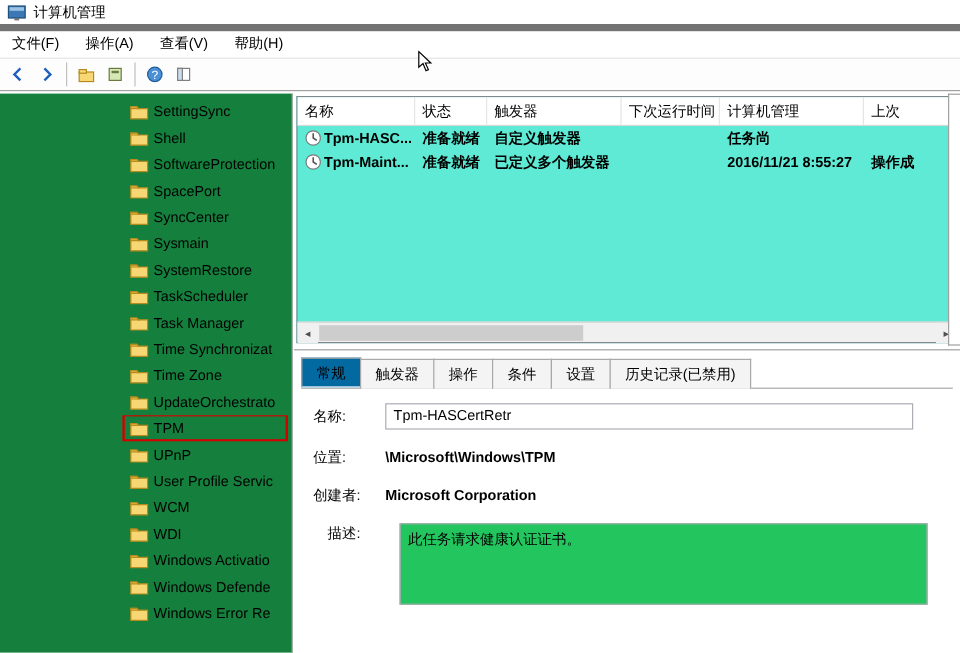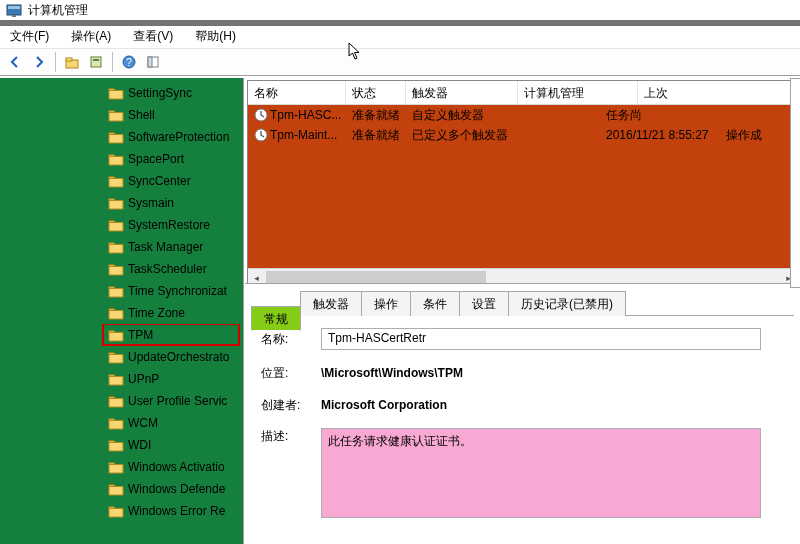--- a/index.html
+++ b/index.html
@@ -19,50 +19,50 @@
   .tree-col { width: 244px; border-right: 1px solid #a0a0a0; background:#15803d; overflow:hidden;}
   .tree { padding-top: 4px; }
   .tree-item { display:flex; align-items:center; height:22px; padding-left: 108px; position:relative; white-space:nowrap; overflow:hidden;}
   .tree-item .folder-icon { width:16px; height:14px; margin-right:4px; flex-shrink:0; }
   .folder-icon svg { display:block; }
   .tree-item .highlight-box { position:absolute; left:102px; top:-1px; width:138px; height:23px; border:2px solid #d40000; pointer-events:none;}
 
   
   .right { flex: 1; display: flex; flex-direction: column; border-left:1px solid #fff; }
   .right-top { height: 214px; border-bottom: 1px solid #a0a0a0; overflow:hidden; position:relative;}
-  .right-top-inner { border:1px solid #828790; margin:2px 2px 0 2px; height:206px; background:#c2410c; display:flex; flex-direction:column;}
+  .right-top-inner { border:1px solid #828790; margin:2px 2px 0 2px; height:206px; background:#5eead4; display:flex; flex-direction:column;}
   .list-header { display:flex; height:24px; border-bottom:1px solid #d9d9d9; background:#fff; }
   .list-header div { padding: 4px 6px; border-right:1px solid #e5e5e5; white-space:nowrap; overflow:hidden;}
   .col-name { width:98px; }
   .col-status { width:60px; }
   .col-trigger { width:112px; }
   .col-next { width:82px; }
   .col-last { width:120px; }
   .col-result { flex:1; }
   .list-body { flex:1; overflow:hidden; }
   .list-row { display:flex; height:20px; align-items:center; }
-  .list-row div { padding: 2px 6px; white-space:nowrap; overflow:hidden;}
+  .list-row div { padding: 2px 6px; white-space:nowrap; overflow:hidden;font-weight:bold;}
   .task-icon { width:14px; height:14px; display:inline-flex; vertical-align:middle; margin-right:2px;}
   .task-icon svg { width:14px; height:14px; }
   .hscroll-stub { height:17px; background:#f0f0f0; border-top:1px solid #d4d4d4; position:relative;}
   .hscroll-stub .thumb { position:absolute; left:2px; top:2px; height:13px; width:60px; background:#cdcdcd; }
   .hscroll-stub .arrow { position:absolute; top:0; width:17px; height:17px; background:#f0f0f0; display:flex;align-items:center;justify-content:center;font-size:9px;color:#505050;}
   .hscroll-stub .arrow.l{left:0;}
   .hscroll-stub .arrow.r{right:0;}
 
   .right-bottom { flex:1; background:#fff; padding:6px 6px 0 6px;}
   .tabs { display:flex; border-bottom:1px solid #a9a9a9; height:26px; }
   .tab { padding:4px 12px 3px 12px; border:1px solid #a9a9a9; border-bottom:none; margin-right:-1px; background:#f4f4f4; position:relative; top:1px;}
-  .tab.active { background:#84cc16; border-bottom:1px solid #fff; top:16px; padding-bottom:4px;}
+  .tab.active { background:#0369a1; border-bottom:1px solid #fff; top:0px; padding-bottom:4px;}
   .form { padding:12px 10px; }
   .form-row { display:flex; align-items:center; margin-bottom:14px; }
   .form-row .lbl { width:60px; }
   .form-row .val-box { flex:1; border:1px solid #abadb3; height:22px; padding:2px 6px; max-width:440px; background:#fff;}
   .form-row .val-text { flex:1; padding:2px 0px;font-weight:bold; }
-  .desc-box { flex:1; border:1px solid #abadb3; height:90px; padding:4px 6px; max-width:440px; background:#f9a8d4; overflow:hidden;}
+  .desc-box { flex:1; border:1px solid #abadb3; height:68px; padding:4px 6px; max-width:440px; background:#22c55e; overflow:hidden;}
 
   .cursor { position:absolute; top:42px; left:348px; width:16px;height:20px; pointer-events:none;}
   .cursor svg { width:16px;height:20px; }
 
   .side-sliver { position:absolute; right:0; top:78px; width:10px; height:210px; border:1px solid #a0a0a0; border-right:none; background:#fff;}
 </style>
 </head>
 <body>
 
 <div class="titlebar">
@@ -189,67 +189,67 @@
           </span>
           <span>SystemRestore</span>
         </div>
         <div class="tree-item">
           <span class="folder-icon">
             <svg viewBox="0 0 16 14">
               <path d="M1 3 L6 3 L7.5 4.5 L15 4.5 L15 13 L1 13 Z" fill="#f7d774" stroke="#b58a1e"></path>
               <path d="M1 3 L6 3 L7.5 4.5 L1 4.5 Z" fill="#f3c94d" stroke="#b58a1e"></path>
             </svg>
           </span>
+          <span>TaskScheduler</span>
+        </div>
+        <div class="tree-item">
+          <span class="folder-icon">
+            <svg viewBox="0 0 16 14">
+              <path d="M1 3 L6 3 L7.5 4.5 L15 4.5 L15 13 L1 13 Z" fill="#f7d774" stroke="#b58a1e"></path>
+              <path d="M1 3 L6 3 L7.5 4.5 L1 4.5 Z" fill="#f3c94d" stroke="#b58a1e"></path>
+            </svg>
+          </span>
           <span>Task Manager</span>
         </div>
         <div class="tree-item">
           <span class="folder-icon">
             <svg viewBox="0 0 16 14">
               <path d="M1 3 L6 3 L7.5 4.5 L15 4.5 L15 13 L1 13 Z" fill="#f7d774" stroke="#b58a1e"></path>
               <path d="M1 3 L6 3 L7.5 4.5 L1 4.5 Z" fill="#f3c94d" stroke="#b58a1e"></path>
             </svg>
           </span>
-          <span>TaskScheduler</span>
-        </div>
-        <div class="tree-item">
-          <span class="folder-icon">
-            <svg viewBox="0 0 16 14">
-              <path d="M1 3 L6 3 L7.5 4.5 L15 4.5 L15 13 L1 13 Z" fill="#f7d774" stroke="#b58a1e"></path>
-              <path d="M1 3 L6 3 L7.5 4.5 L1 4.5 Z" fill="#f3c94d" stroke="#b58a1e"></path>
-            </svg>
-          </span>
           <span>Time Synchronizat</span>
         </div>
         <div class="tree-item">
           <span class="folder-icon">
             <svg viewBox="0 0 16 14">
               <path d="M1 3 L6 3 L7.5 4.5 L15 4.5 L15 13 L1 13 Z" fill="#f7d774" stroke="#b58a1e"></path>
               <path d="M1 3 L6 3 L7.5 4.5 L1 4.5 Z" fill="#f3c94d" stroke="#b58a1e"></path>
             </svg>
           </span>
           <span>Time Zone</span>
+        </div>
+        <div class="tree-item">
+          <span class="folder-icon">
+            <svg viewBox="0 0 16 14">
+              <path d="M1 3 L6 3 L7.5 4.5 L15 4.5 L15 13 L1 13 Z" fill="#f7d774" stroke="#b58a1e"></path>
+              <path d="M1 3 L6 3 L7.5 4.5 L1 4.5 Z" fill="#f3c94d" stroke="#b58a1e"></path>
+            </svg>
+          </span>
+          <span>UpdateOrchestrato</span>
         </div>
         <div class="tree-item">
           <span class="folder-icon">
             <svg viewBox="0 0 16 14">
               <path d="M1 3 L6 3 L7.5 4.5 L15 4.5 L15 13 L1 13 Z" fill="#f7d774" stroke="#b58a1e"></path>
               <path d="M1 3 L6 3 L7.5 4.5 L1 4.5 Z" fill="#f3c94d" stroke="#b58a1e"></path>
             </svg>
           </span>
           <span>TPM</span>
           <div class="highlight-box"></div>
-        </div>
-        <div class="tree-item">
-          <span class="folder-icon">
-            <svg viewBox="0 0 16 14">
-              <path d="M1 3 L6 3 L7.5 4.5 L15 4.5 L15 13 L1 13 Z" fill="#f7d774" stroke="#b58a1e"></path>
-              <path d="M1 3 L6 3 L7.5 4.5 L1 4.5 Z" fill="#f3c94d" stroke="#b58a1e"></path>
-            </svg>
-          </span>
-          <span>UpdateOrchestrato</span>
         </div>
         <div class="tree-item">
           <span class="folder-icon">
             <svg viewBox="0 0 16 14">
               <path d="M1 3 L6 3 L7.5 4.5 L15 4.5 L15 13 L1 13 Z" fill="#f7d774" stroke="#b58a1e"></path>
               <path d="M1 3 L6 3 L7.5 4.5 L1 4.5 Z" fill="#f3c94d" stroke="#b58a1e"></path>
             </svg>
           </span>
           <span>UPnP</span>
         </div>
@@ -310,20 +310,21 @@
       </div>
   </div>
 
   <div class="right">
     <div class="right-top">
      <div class="right-top-inner">
       <div class="list-header">
         <div class="col-name">名称</div>
         <div class="col-status">状态</div>
         <div class="col-trigger">触发器</div>
+        <div class="col-next">下次运行时间</div>
         <div class="col-last">计算机管理</div>
         <div class="col-result">上次</div>
       </div>
       <div class="list-body" id="list-body">
             <div class="list-row">
               <div class="col-name"><span class="task-icon">
                   <svg viewBox="0 0 14 14">
                     <circle cx="7" cy="7" r="6" fill="#fff" stroke="#7a7a7a"></circle>
                     <path d="M7 3 L7 7 L10 9" stroke="#555" stroke-width="1.3" fill="none"></path>
                   </svg>
@@ -370,21 +371,21 @@
           <div class="val-box">Tpm-HASCertRetr</div>
         </div>
         <div class="form-row">
           <span class="lbl">位置:</span>
           <span class="val-text">\Microsoft\Windows\TPM</span>
         </div>
         <div class="form-row">
           <span class="lbl">创建者:</span>
           <span class="val-text">Microsoft Corporation</span>
         </div>
-        <div class="form-row" style="align-items:flex-start;">
+        <div class="form-row" style="align-items:flex-start;margin-left:12px;">
           <span class="lbl">描述:</span>
           <div class="desc-box">此任务请求健康认证证书。</div>
         </div>
       </div>
     </div>
   </div>
 </div>
 
 <div class="side-sliver"></div>
 

